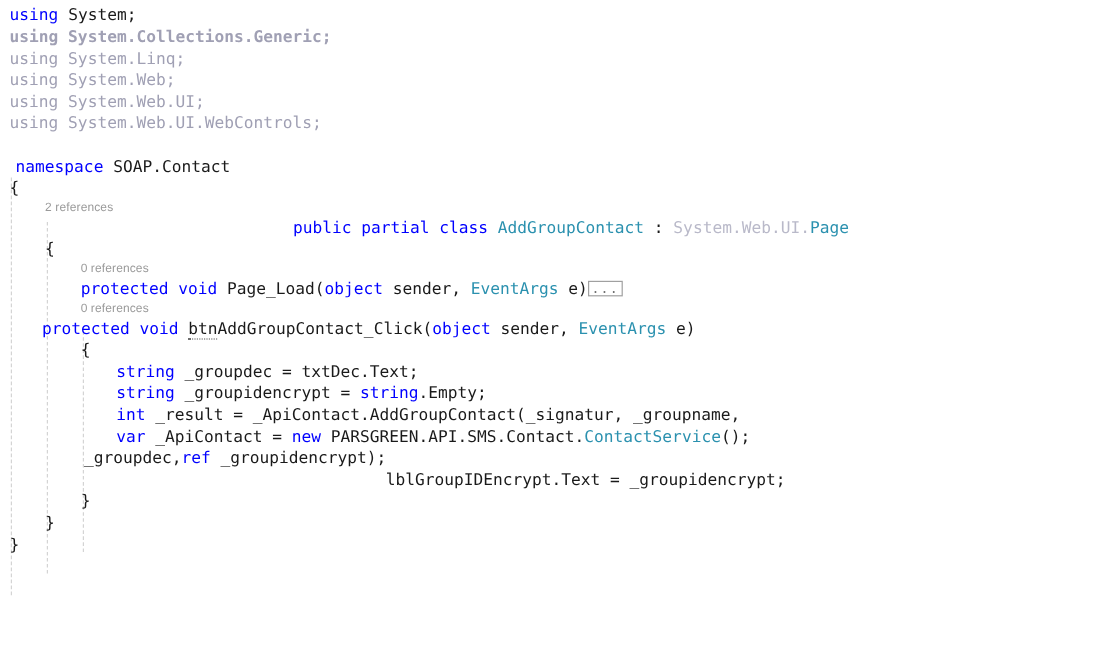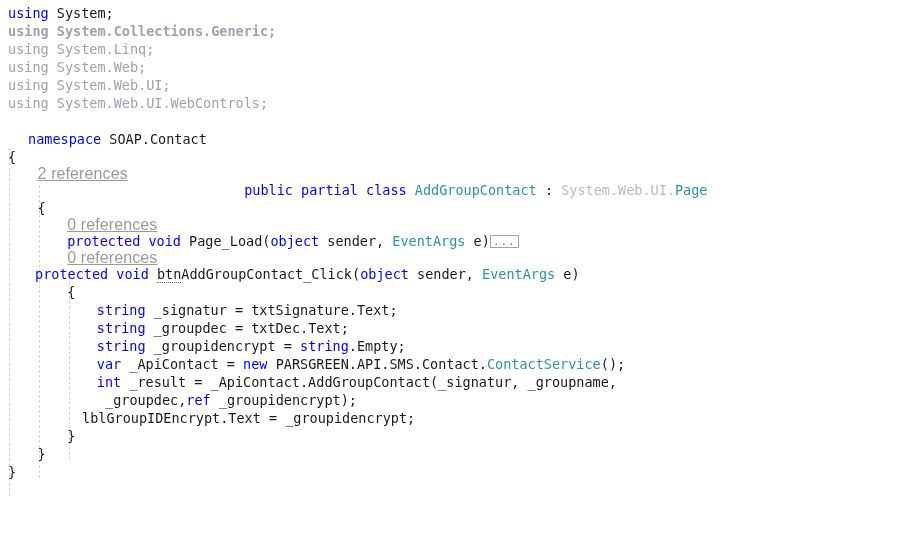--- a/index.html
+++ b/index.html
@@ -47,26 +47,25 @@
     font-family: "DejaVu Sans Mono", monospace;
     white-space: pre;
     color: #1a1a1a;
     letter-spacing: 0px;
     position: relative;
   }
 
   .line.codelens {
     height: 15px;
     line-height: 15px;
-    font-size: 16px;
+    font-size: 10px;
     font-family: "Liberation Sans", sans-serif;
     color: #9a9a9a;
     white-space: pre;
     letter-spacing: 0.1px;
-    text-decoration: underline;
   }
 
   .line.blank { height: 18px; }
 
   
   .kw      { color: #0000ff; }
   .type    { color: #2b91af; }
   .plain   { color: #1a1a1a; }
   .dim     { color: #a0a0b4; }
   .dimtype { color: #b9b9c9; }
@@ -104,35 +103,34 @@
     </div>
 
   <div class="code-surface" id="code-surface">
       <div class="line" style="padding-left: 8px;"><span class="kw">using </span><span class="plain">System;</span></div>
       <div class="line" style="padding-left: 8px; font-weight: bold;"><span class="dim">using System.Collections.Generic;</span></div>
       <div class="line" style="padding-left: 8px;"><span class="dim">using System.Linq;</span></div>
       <div class="line" style="padding-left: 8px;"><span class="dim">using System.Web;</span></div>
       <div class="line" style="padding-left: 8px;"><span class="dim">using System.Web.UI;</span></div>
       <div class="line" style="padding-left: 8px;"><span class="dim">using System.Web.UI.WebControls;</span></div>
       <div class="line blank"></div>
-      <div class="line" style="padding-left: 13px; margin-left: 15px;"><span class="kw">namespace </span><span class="plain">SOAP.Contact</span></div>
+      <div class="line" style="padding-left: 13px;"><span class="kw">namespace </span><span class="plain">SOAP.Contact</span></div>
       <div class="line" style="padding-left: 8px;"><span class="plain">{</span></div>
       <div class="line codelens" style="padding-left: 37.6px;"><span>2 references</span></div>
       <div class="line" style="padding-left: 37.6px; text-align: center;"><span class="kw">public partial class </span><span class="type">AddGroupContact</span><span class="plain"> : </span><span class="dimtype">System.Web.UI.</span><span class="type">Page</span></div>
       <div class="line" style="padding-left: 37.6px;"><span class="plain">{</span></div>
       <div class="line codelens" style="padding-left: 67.2px;"><span>0 references</span></div>
       <div class="line" style="padding-left: 67.2px;"><span class="kw">protected void </span><span class="plain">Page_Load(</span><span class="kw">object</span><span class="plain"> sender, </span><span class="type">EventArgs</span><span class="plain"> e)</span><span class="collapsed">...</span></div>
       <div class="line codelens" style="padding-left: 67.2px;"><span>0 references</span></div>
       <div class="line" style="padding-left: 35px;"><span class="kw">protected void </span><span class="plain hintdots">btn</span><span class="plain">AddGroupContact_Click(</span><span class="kw">object</span><span class="plain"> sender, </span><span class="type">EventArgs</span><span class="plain"> e)</span></div>
       <div class="line" style="padding-left: 67.2px;"><span class="plain">{</span></div>
-      <div class="line" style="padding-left: 96.8px;"><span class="kw">string</span><span class="plain"> _signatur = txtSignature.Text;</span></div>
       <div class="line" style="padding-left: 96.8px;"><span class="kw">string</span><span class="plain"> _groupdec = txtDec.Text;</span></div>
       <div class="line" style="padding-left: 96.8px;"><span class="kw">string</span><span class="plain"> _groupidencrypt = </span><span class="kw">string</span><span class="plain">.Empty;</span></div>
+      <div class="line" style="padding-left: 96.8px;"><span class="kw">int</span><span class="plain"> _result = _ApiContact.AddGroupContact(_signatur, _groupname,</span></div>
       <div class="line" style="padding-left: 96.8px;"><span class="kw">var</span><span class="plain"> _ApiContact = </span><span class="kw">new</span><span class="plain"> PARSGREEN.API.SMS.Contact.</span><span class="type">ContactService</span><span class="plain">();</span></div>
-      <div class="line" style="padding-left: 96.8px;"><span class="kw">int</span><span class="plain"> _result = _ApiContact.AddGroupContact(_signatur, _groupname,</span></div>
-      <div class="line" style="padding-left: 105px;"><span class="plain">_groupdec,</span><span class="kw">ref</span><span class="plain"> _groupidencrypt);</span></div>
-      <div class="line" style="padding-left: 82px;"><span class="plain">lblGroupIDEncrypt.Text = _groupidencrypt;</span></div>
+      <div class="line" style="padding-left: 70px;"><span class="plain">_groupdec,</span><span class="kw">ref</span><span class="plain"> _groupidencrypt);</span></div>
+      <div class="line" style="padding-left: 62px; text-align: center;"><span class="plain">lblGroupIDEncrypt.Text = _groupidencrypt;</span></div>
       <div class="line" style="padding-left: 67.2px;"><span class="plain">}</span></div>
       <div class="line" style="padding-left: 37.6px;"><span class="plain">}</span></div>
       <div class="line" style="padding-left: 8px;"><span class="plain">}</span></div>
     </div>
 
 </div>
 
 </body></html>

